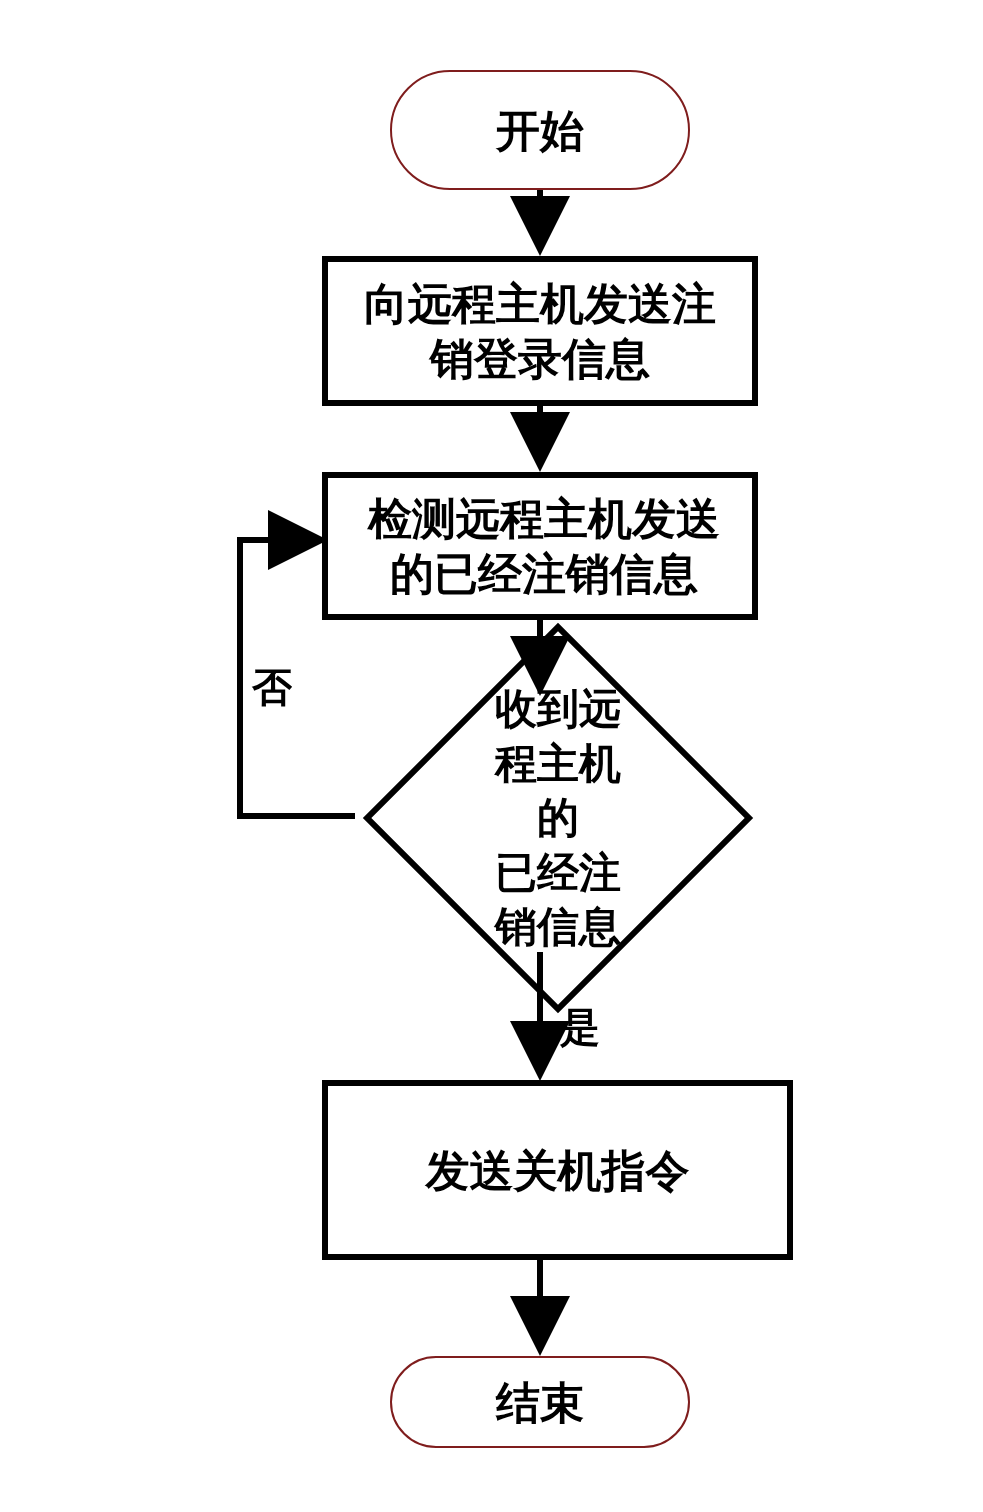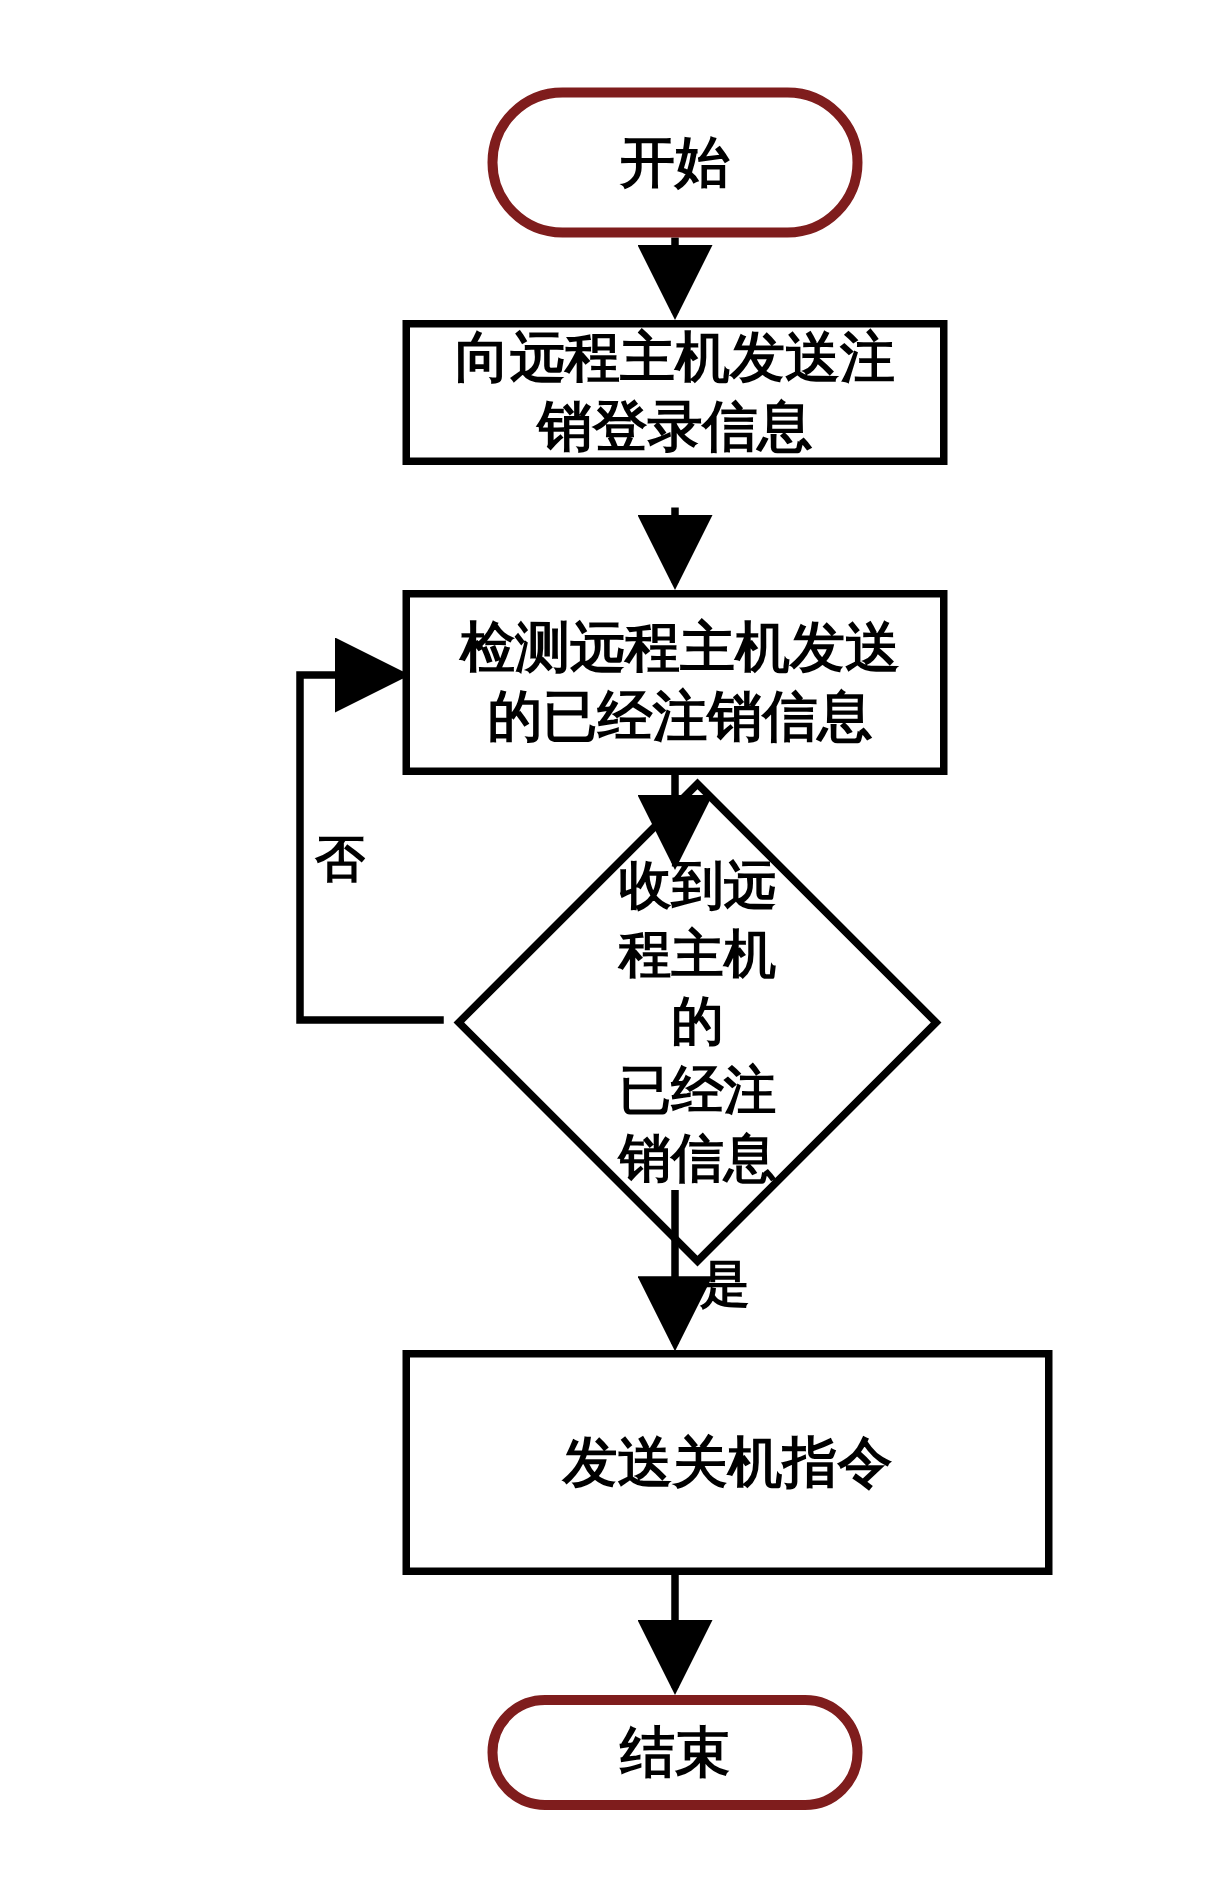--- a/index.html
+++ b/index.html
@@ -17,21 +17,21 @@
     position: absolute;
     box-sizing: border-box;
     display: flex;
     align-items: center;
     justify-content: center;
     text-align: center;
     font-weight: 700;
     line-height: 1.25;
   }
   .terminator {
-    border: 8px solid #7f1d1d;
+    border: 2px solid #7f1d1d;
     border-radius: 80px;
     font-size: 44px;
     text-align: center;
   }
   .process {
     border: 6px solid #000;
     font-size: 44px;
     padding: 8px 12px;
   }
   .diamond-wrap {
@@ -91,41 +91,41 @@
 
     <line x1="540" y1="952" x2="540" y2="1075" stroke="#000" stroke-width="6" marker-end="url(#arrow)"></line>
 
     <line x1="540" y1="1260" x2="540" y2="1350" stroke="#000" stroke-width="6" marker-end="url(#arrow)"></line>
   </svg>
 
   <div class="node terminator" style="left:390px; top:70px; width:300px; height:120px;">
     <span>开始</span>
   </div>
 
-  <div class="node process" style="left:322px; top:256px; width:436px; height:116px; white-space:pre-line;">
+  <div class="node process" style="left:322px; top:256px; width:436px; height:150px; white-space:pre-line;">
     <span>向远程主机发送注
 销登录信息</span>
   </div>
 
   <div class="node process" style="left:322px; top:472px; width:436px; height:148px; white-space:pre-line;padding-left:20px;">
     <span>检测远程主机发送
 的已经注销信息</span>
   </div>
 
   <div class="diamond-wrap" style="left:420px; top:680px; width:276px; height:276px;">
     <div class="diamond"></div>
     <div class="diamond-text" style="white-space:pre-line;">收到远程主机的
 已经注销信息</div>
   </div>
 
   <div class="label" style="left:252px; top:660px;">否</div>
 
   <div class="label" style="left:560px; top:1000px;">是</div>
 
-  <div class="node process" style="left:322px; top:1080px; width:520px; height:180px;">
+  <div class="node process" style="left:322px; top:1080px; width:471px; height:180px;">
     <span>发送关机指令</span>
   </div>
 
   <div class="node terminator" style="left:390px; top:1356px; width:300px; height:92px;">
     <span>结束</span>
   </div>
 
 </div>
 
 </body></html>

